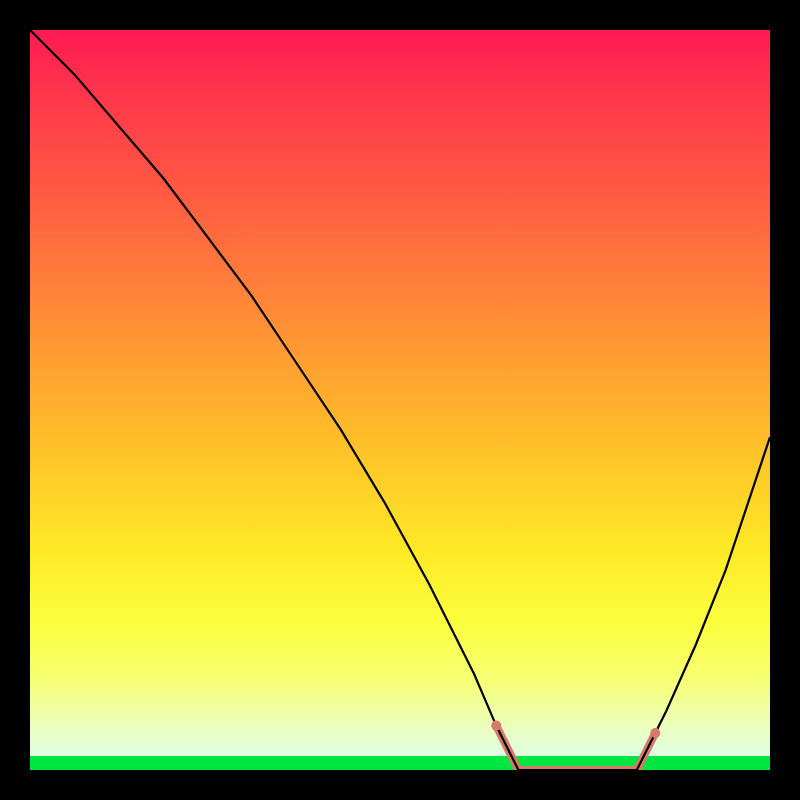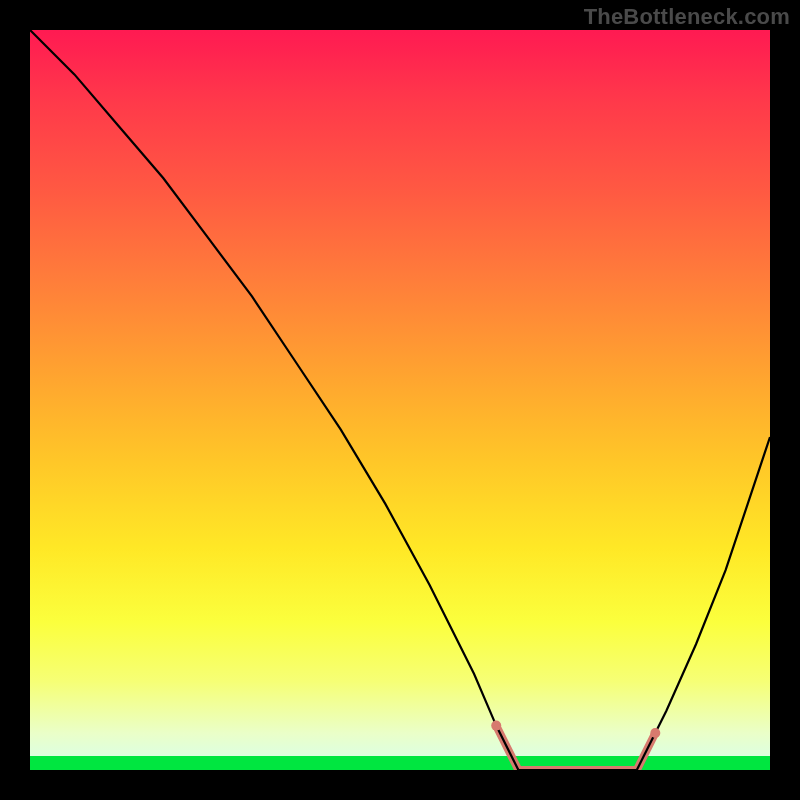--- a/index.html
+++ b/index.html
@@ -81,21 +81,20 @@
   }
   .dot {
     fill: #d77a6e;
   }
 </style>
 </head>
 <body>
 
 <div class="frame">
 
-  <div class="watermark">TheBottleneck.com</div>
 
   <div class="plot-area">
     <div class="gradient"></div>
     <div class="green-band"></div>
 
     <svg class="curves" viewBox="0 0 740 740" preserveAspectRatio="none">
       <g id="hl-group">
           <path d="M466.2 695.6 L488.4 740.0" class="highlight"></path>
           <path d="M488.4 740.0 L518.0 740.0 L547.6 740.0 L577.2 740.0 L606.8 740.0" class="highlight"></path>
           <path d="M606.8 740.0 L625.3 703.0" class="highlight"></path>

